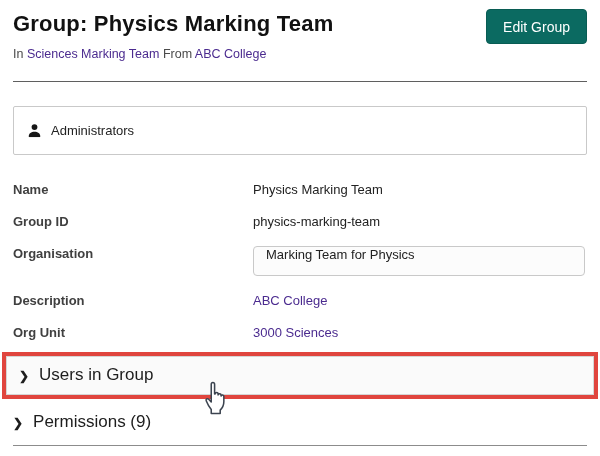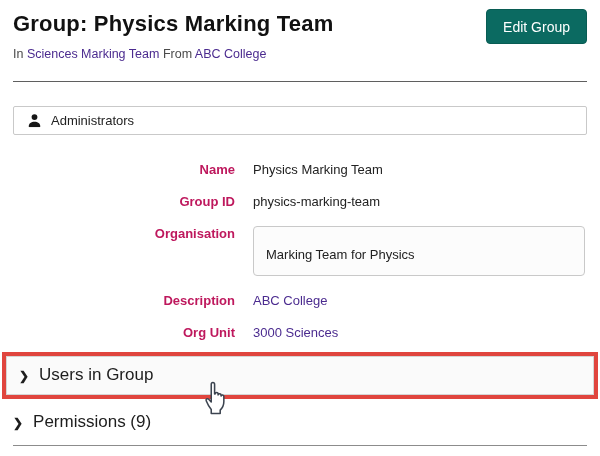--- a/index.html
+++ b/index.html
@@ -22,35 +22,35 @@
   }
   .breadcrumb { font-size: 12.5px; color: #4a4a4a; margin-top: 3px; }
   .breadcrumb a { color: #4b2b8f; text-decoration: none; }
 
   hr.top-divider { border: none; border-top: 1px solid #5f5f5f; margin: 20px 0 0 0; }
   hr.mid-divider { border: none; border-top: 1px solid #8c8c8c; margin: 3px 0 2px 0; }
 
   
   .admin-panel {
     margin-top: 24px; border: 1px solid #c9c9c9; border-radius: 2px; background: #fff;
-    padding: 6px 13px; display: flex; align-items: center; gap: 9px;
+    padding: 16px 13px; display: flex; align-items: center; gap: 9px;
     font-size: 13px; color: #222; cursor: pointer;
   }
   .admin-panel svg { display: block; }
 
   
   .form-area { margin-top: 27px; }
   .form-row { display: flex; align-items: baseline; margin-bottom: 17px; }
   .form-row.top-align { align-items: flex-start; }
-  .form-label { flex: none; width: 222px; text-align: right; font-weight: bold; font-size: 13px; color: #be185d; }
+  .form-label { flex: none; width: 222px; text-align: left; font-weight: bold; font-size: 13px; color: #404040; }
   .form-value { flex: 1; margin-left: 18px; margin-right: 2px; font-size: 13px; color: #222; }
   .form-value a { color: #4b2b8f; text-decoration: none; }
   .desc-box {
     border: 1px solid #c9c9c9; border-radius: 4px; background: #fcfcfc;
-    padding: 20px 12px 13px; font-size: 13px; color: #222;
+    padding: 0 12px 13px; font-size: 13px; color: #222;
   }
 
   
   .annotation-box {
     position: relative; margin: 10px -11px 0 -11px;
     border: 4px solid #e0453e;
   }
   .accordion-header {
     background: #fafafa; border: 1px solid #d5d5d5;
     padding: 8px 12px 9px; font-size: 17px; color: #1d1d1d;

